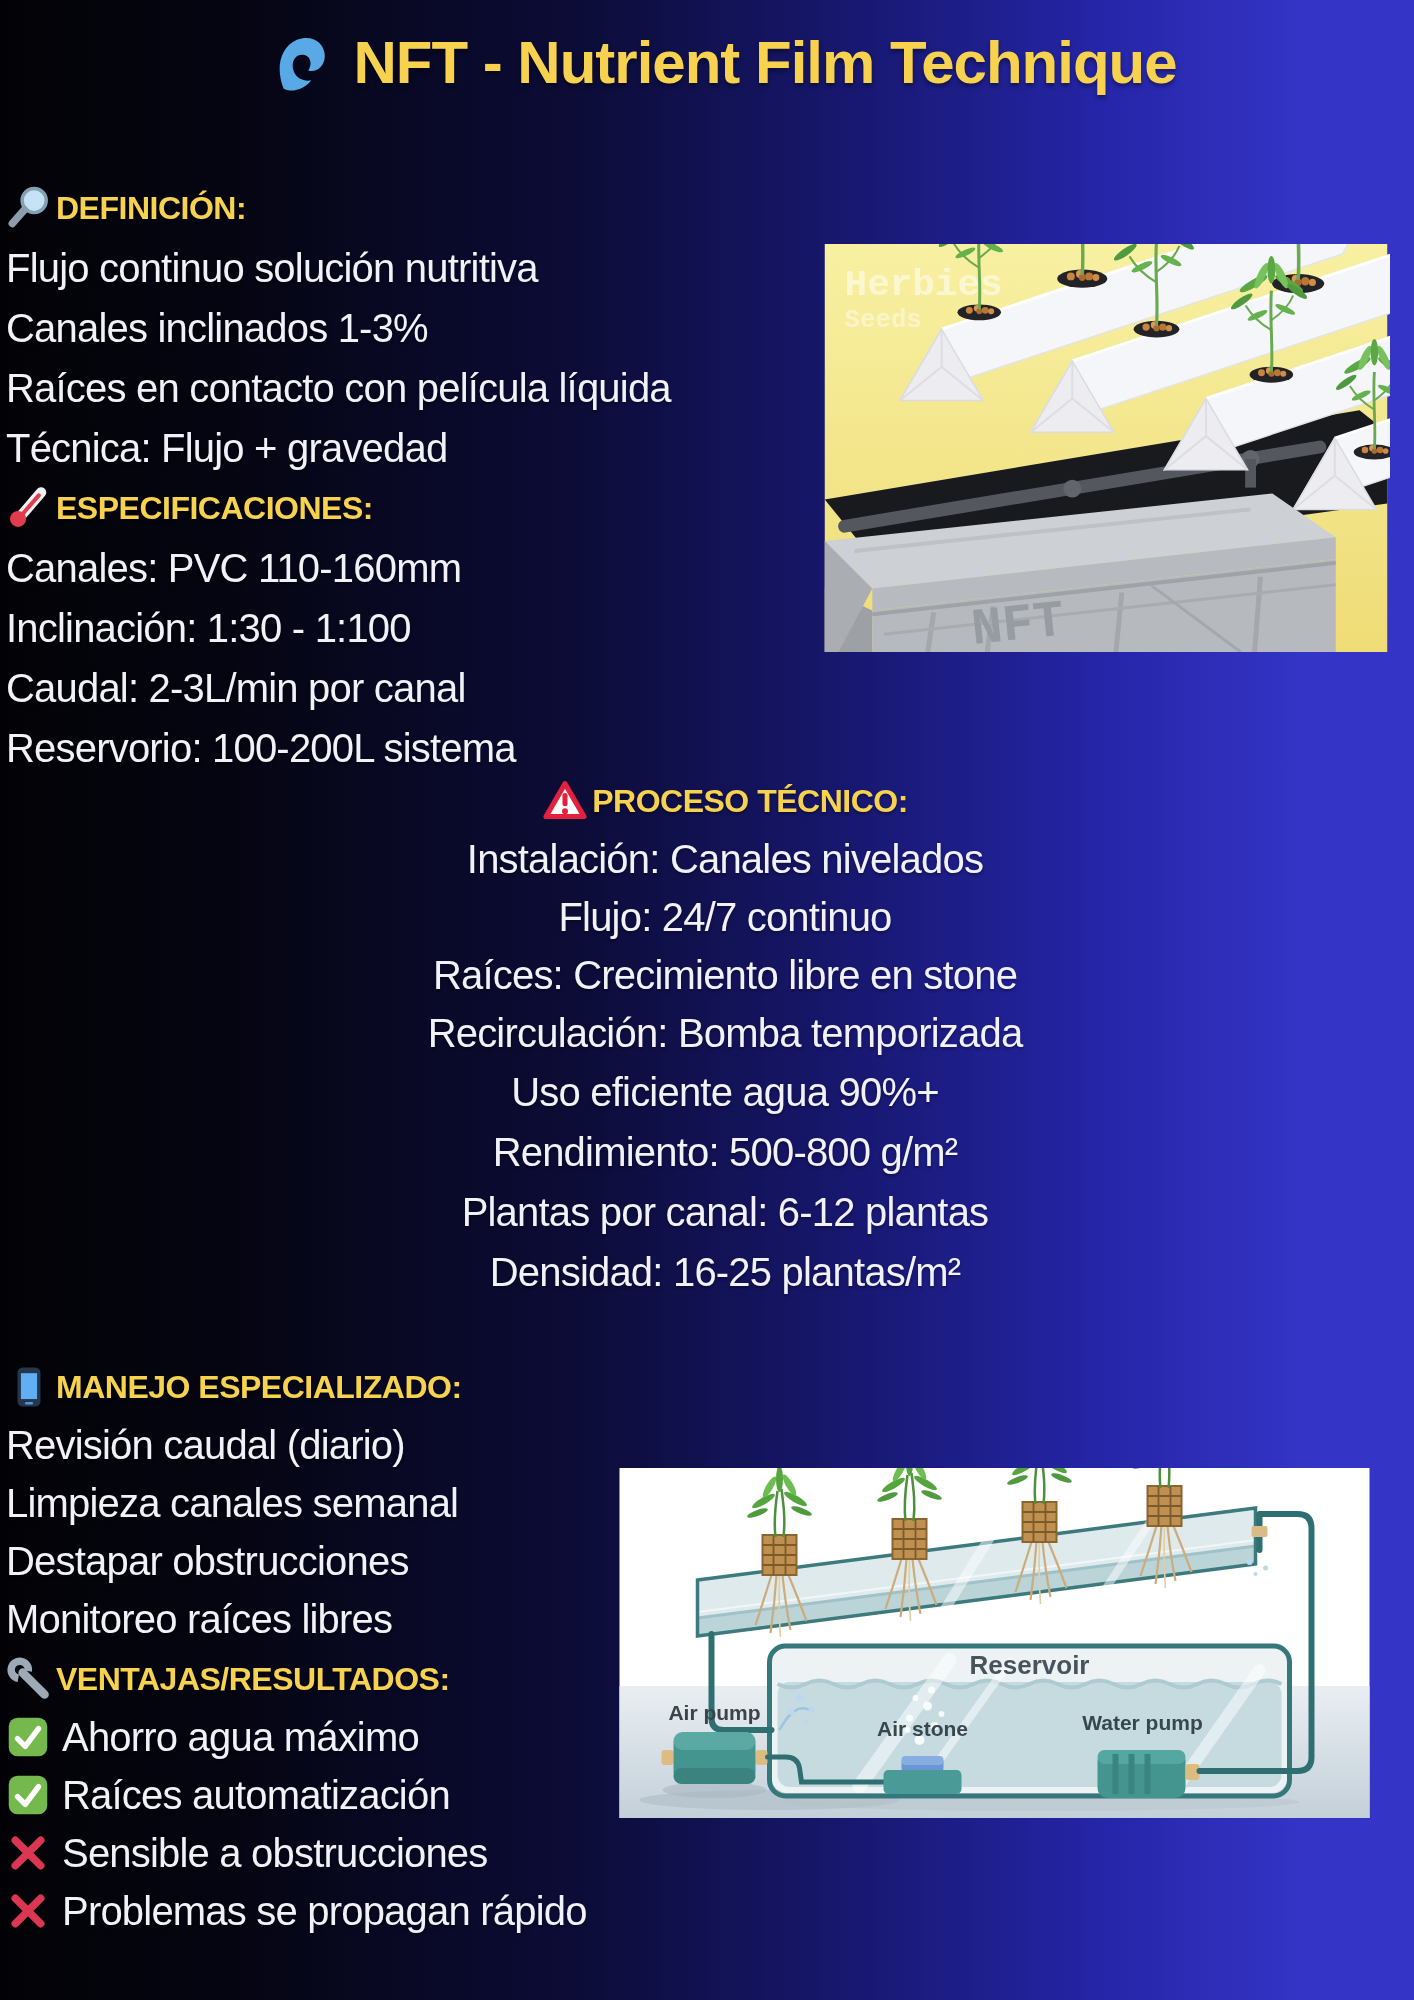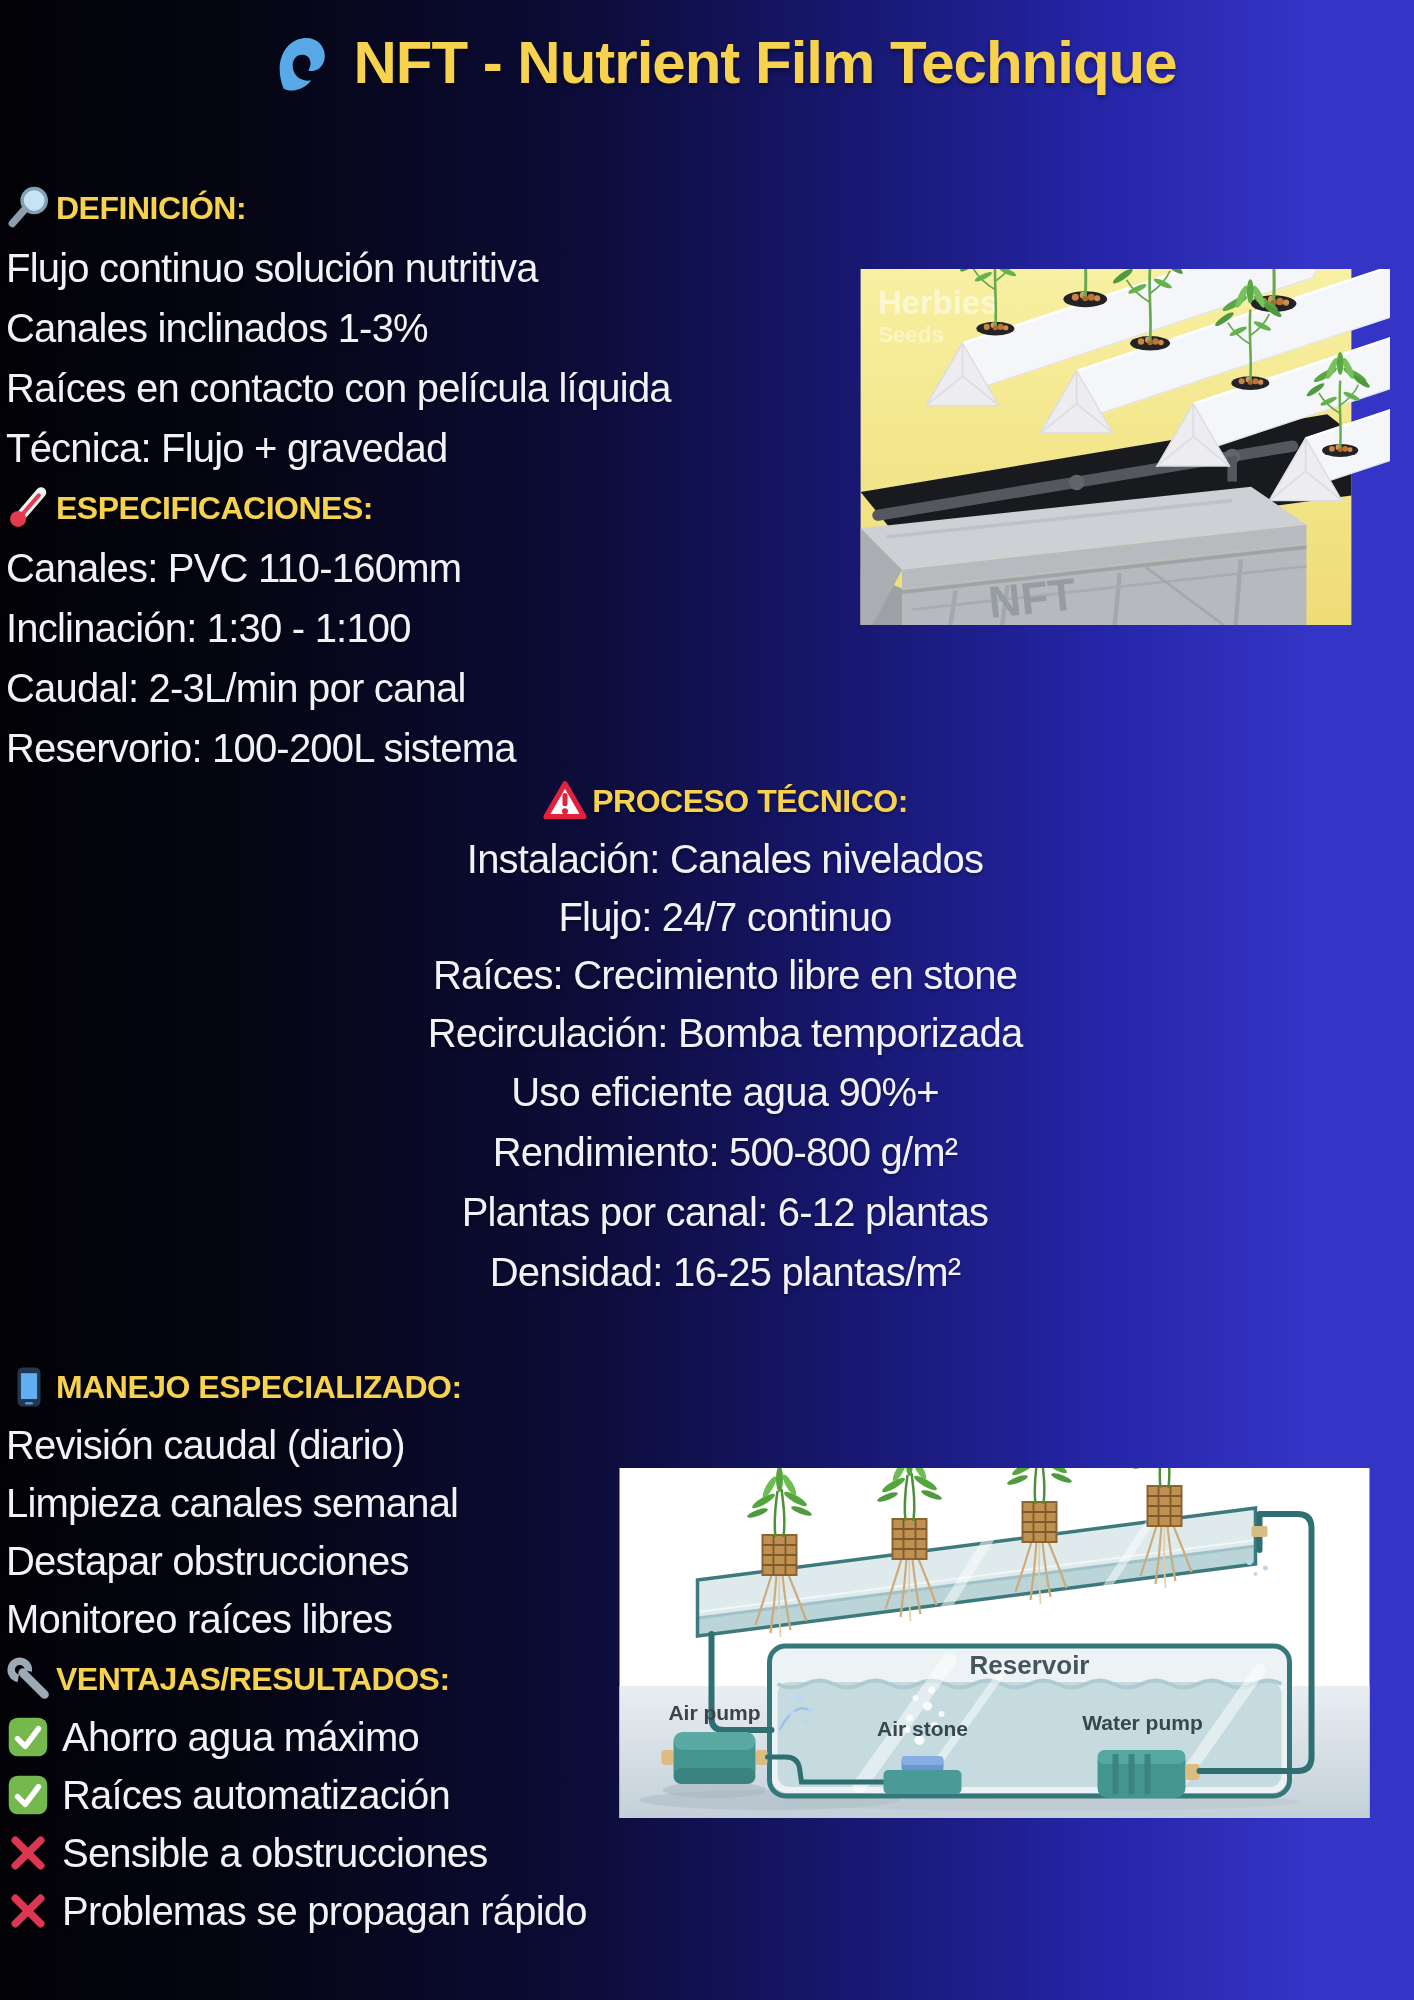--- a/index.html
+++ b/index.html
@@ -23,21 +23,21 @@
     display:flex;align-items:center;height:58px;
     font-size:40px;color:#f1f2f7;letter-spacing:-0.8px;
     text-shadow:0 2px 3px rgba(0,0,0,.35);white-space:nowrap;
   }
   .rh60 .row{height:60px;}
   .group.center .row{justify-content:center;}
   .row.heading{font-size:32px;font-weight:800;color:#f7d24f;letter-spacing:-0.5px;}
   .icon{display:inline-flex;align-items:center;margin-right:4px;flex:0 0 auto;}
   .icon svg{display:block;}
   .mark{margin-right:12px;}
-  .photo{position:absolute;left:822px;top:269px;width:568px;height:356px;}
+  .photo{position:absolute;left:822px;top:244px;width:568px;height:408px;font-family:Liberation Mono, monospace;}
   .diagram{position:absolute;left:618px;top:1468px;width:753px;height:350px;}
   .photo svg,.diagram svg{display:block;width:100%;height:100%;}
 </style>
 </head>
 <body>
 
 <div class="poster">
 
   <div class="title-row">
     <span class="icon">

